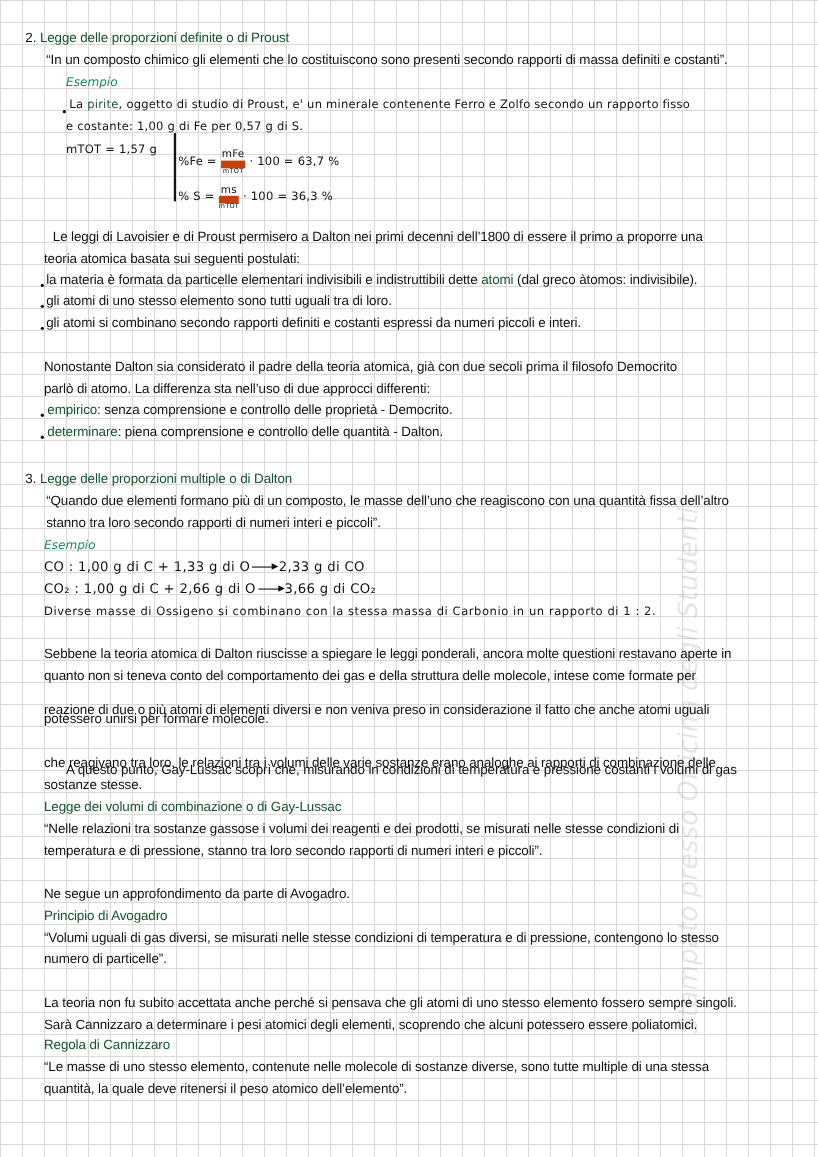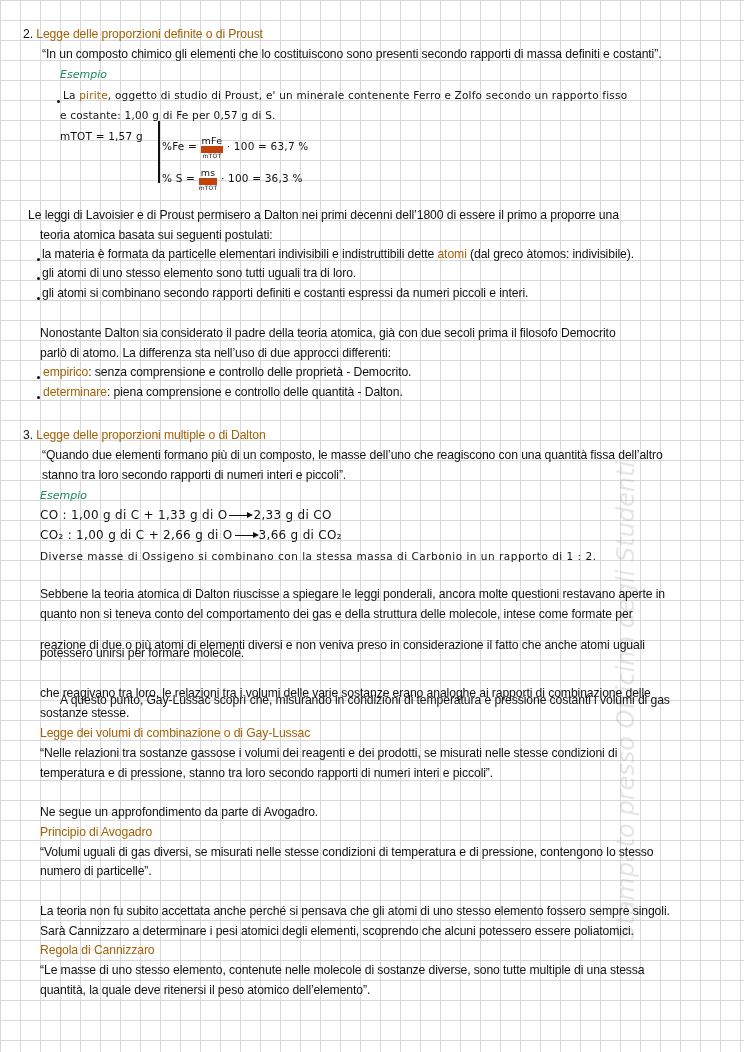--- a/index.html
+++ b/index.html
@@ -9,21 +9,21 @@
     background-image:
       linear-gradient(to right, #d9d9d9 1px, transparent 1px),
       linear-gradient(to bottom, #d9d9d9 1px, transparent 1px);
     background-size:20px 20px;
     background-position:0px 0px;
     font-family:"Liberation Sans", sans-serif;
     color:#111;
   }
   .abs { position:absolute; white-space:nowrap; }
   .t { font-size:12.2px; letter-spacing:-0.1px; }
-  .red { color:#a16207; }
+  .red { color:#14532d; }
   .green { color:#1f8a5e; font-family:"DejaVu Sans", sans-serif; font-size:11px; font-style:italic; }
   .hand { font-family:"DejaVu Sans", sans-serif; font-size:10.5px; letter-spacing:0.2px; }
   .hand2 { font-family:"DejaVu Sans", sans-serif; font-size:12px; letter-spacing:0.3px; }
   .dot { position:absolute; width:3px; height:3px; background:#111; border-radius:50%; }
   .vline { position:absolute; width:1.5px; background:#111; }
   .frac { display:inline-block; vertical-align:middle; text-align:center; line-height:1; }
   .frac .num { display:block; border-bottom:7px solid #c2410c; font-size:9.5px; padding:0 1px; }
   .frac .den { display:block; font-size:6px; }
   .arrow { display:inline-block; width:22px; height:1.5px; background:#111; vertical-align:middle; position:relative; margin:0 2px; }
   .arrow::after { content:""; position:absolute; right:-2px; top:-3px; border-left:6px solid #111; border-top:3.5px solid transparent; border-bottom:3.5px solid transparent; }
@@ -56,21 +56,21 @@
   <span>%Fe =</span>
   <span class="frac"><span class="num">mFe</span><span class="den">mTOT</span></span>
   <span>· 100 = 63,7 %</span>
 </div>
 <div class="abs hand" style="left:162px; top:168px;">
   <span>% S =</span>
   <span class="frac"><span class="num">ms</span><span class="den">mTOT</span></span>
   <span>· 100 = 36,3 %</span>
 </div>
 
-<div class="abs t" style="left:28px; top:208px;">Le leggi di Lavoisier e di Proust permisero a Dalton nei primi decenni dell’1800 di essere il primo a proporre una</div>
+<div class="abs t" style="left:48px; top:208px;">Le leggi di Lavoisier e di Proust permisero a Dalton nei primi decenni dell’1800 di essere il primo a proporre una</div>
 <div class="abs t" style="left:40px; top:228px;">teoria atomica basata sui seguenti postulati:</div>
 <div class="dot" style="left:37px; top:258px;"></div>
 <div class="abs t" style="left:42px; top:247px;">
   <span>la materia è formata da particelle elementari indivisibili e indistruttibili dette </span><span class="red">atomi</span><span> (dal greco àtomos: indivisibile).</span>
 </div>
 <div class="dot" style="left:37px; top:277px;"></div>
 <div class="abs t" style="left:42px; top:266px;">gli atomi di uno stesso elemento sono tutti uguali tra di loro.</div>
 <div class="dot" style="left:37px; top:297px;"></div>
 <div class="abs t" style="left:42px; top:286px;">gli atomi si combinano secondo rapporti definiti e costanti espressi da numeri piccoli e interi.</div>
 

